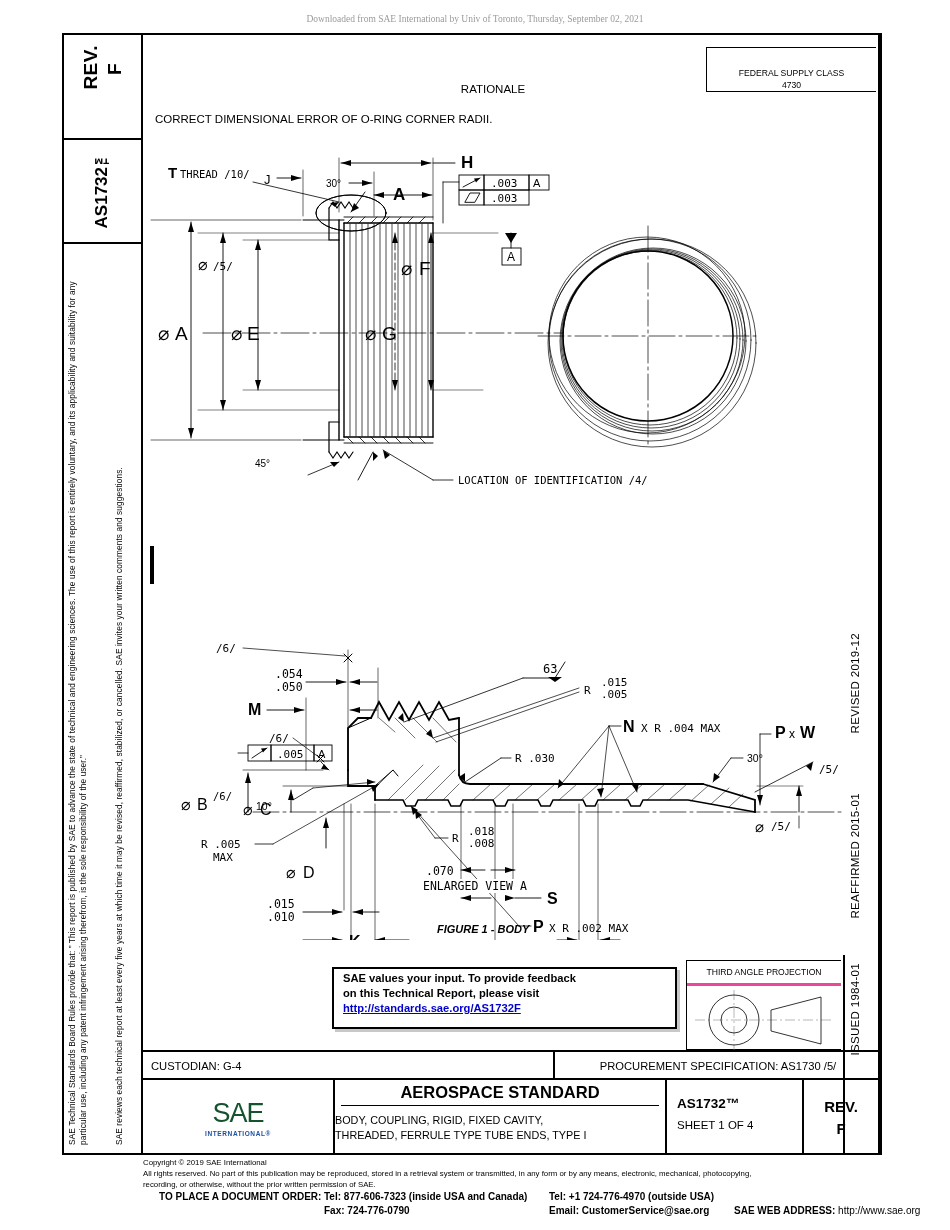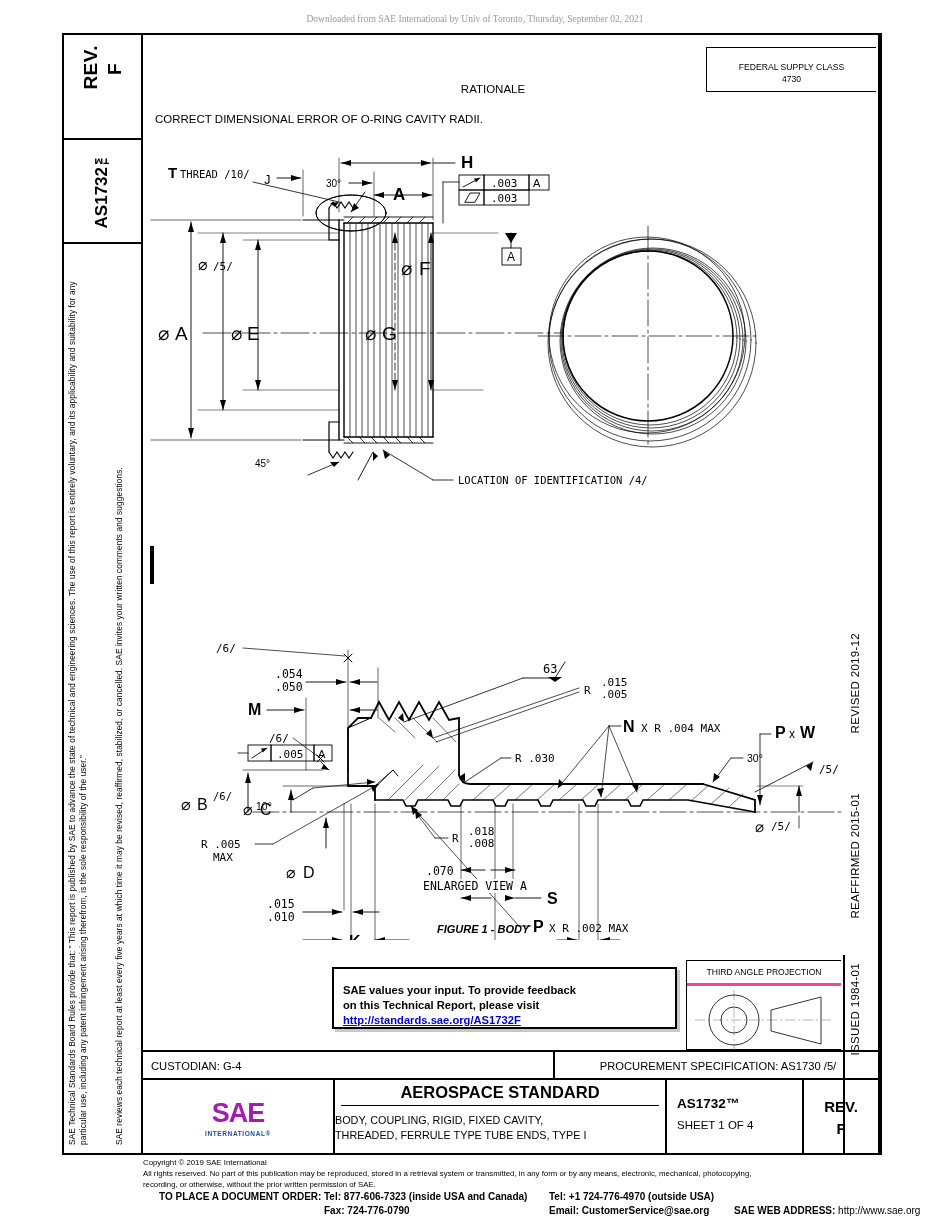--- a/index.html
+++ b/index.html
@@ -22,28 +22,28 @@
   #as-cell{top:107px;height:104px;}
   #as-cell .vtext{font-size:17px;font-weight:bold;}
   #legal-cell{top:211px;height:911px;border-bottom:none;}
   .legal-col{position:absolute;top:6px;bottom:6px;}
   .legal-col .vtext{font-size:8.3px;line-height:1.28;letter-spacing:.1px;}
   #dates-wrap{position:absolute;left:0;top:0;width:37px;height:1122px;}
   .date-txt{position:absolute;white-space:nowrap;font-size:11.5px;letter-spacing:.3px;
             writing-mode:vertical-rl;transform:rotate(180deg);}
   
   #fsc-box{left:706px;top:47px;width:170px;height:45px;border:1px solid #000;border-right:none;
-           box-sizing:border-box;text-align:center;font-size:8.6px;line-height:1.35;padding-top:14px;}
+           box-sizing:border-box;text-align:center;font-size:8.6px;line-height:1.35;padding-top:20px;}
   #rationale{left:143px;top:83px;width:700px;text-align:center;font-size:11.5px;}
   #rationale-body{left:155px;top:113px;font-size:11.5px;}
   
   #dwg{left:143px;top:140px;}
   
   #fb{left:332px;top:967px;width:345px;height:62px;border:2px solid #000;box-sizing:border-box;
-      background:#fff;box-shadow:3px 3px 0 #c8c8c8;padding:14px 0 0 9px;}
+      background:#fff;box-shadow:3px 3px 0 #c8c8c8;padding:2px 0 0 9px;}
   #fb div{font-size:11.2px;font-weight:bold;line-height:1.33;}
   #fb a{color:#0000cc;}
   
   #tap-box{left:686px;top:960px;width:155px;height:90px;border:1px solid #000;
            border-right:none;box-sizing:border-box;}
   #tap-label{height:22px;border-bottom:3px solid #ec4899;text-align:center;font-size:8.6px;
              line-height:22px;}
   
   #cust-row{left:143px;top:1050px;width:735px;height:30px;border-top:2px solid #000;
             border-bottom:2px solid #000;box-sizing:border-box;}
@@ -61,21 +61,21 @@
   #tb-num{position:absolute;left:524px;top:0;width:135px;height:75px;padding:16px 0 0 10px;box-sizing:border-box;}
   #tb-num .n1{font-size:13.5px;font-weight:bold;}
   #tb-num .n2{font-size:11.5px;padding-top:8px;}
   #tb-rev{position:absolute;left:661px;top:0;width:74px;height:75px;text-align:center;
           padding-top:16px;box-sizing:border-box;font-size:15px;font-weight:bold;line-height:1.45;}
   
   #footer{left:143px;top:1158px;width:800px;font-size:7.8px;line-height:1.38;}
   #footer .bold{font-weight:bold;}
   #footer table{border-collapse:collapse;font-size:10px;margin-left:16px;}
   #footer td{padding:0 0 0 0;vertical-align:top;}
-  .sae-logo-txt{font-size:27px;font-weight:bold;color:#a21caf;letter-spacing:-1px;
+  .sae-logo-txt{font-size:27px;font-weight:normal;color:#14532d;letter-spacing:-1px;
                 font-family:"Liberation Sans",sans-serif;}
   .sae-logo-sub{font-size:6.5px;font-weight:bold;color:#1b4fa0;letter-spacing:.6px;margin-top:1px;}
   #chgbar{left:150px;top:546px;width:4px;height:38px;background:#000;}
   svg text{font-family:"Liberation Sans",sans-serif;}
   .mono{font-family:"DejaVu Sans Mono",monospace;}
 </style>
 </head>
 <body>
 
 <div class="abs" id="dl-line">Downloaded from SAE International by Univ of Toronto, Thursday, September 02, 2021</div>
@@ -115,21 +115,21 @@
   <span class="date-txt" style="left:8px;top:760px;">REAFFIRMED 2015-01</span>
   <span class="date-txt" style="left:8px;top:600px;">REVISED 2019-12</span>
 </div>
 
 <div class="abs" id="fsc-box">
   <div>FEDERAL SUPPLY CLASS</div>
   <div>4730</div>
 </div>
 
 <div class="abs" id="rationale">RATIONALE</div>
-<div class="abs" id="rationale-body">CORRECT DIMENSIONAL ERROR OF O-RING CAVITY RADII.</div>
+<div class="abs" id="rationale-body">CORRECT DIMENSIONAL ERROR OF O-RING CORNER RADII.</div>
 
 <svg class="abs" id="dwg" width="700" height="800" viewBox="0 0 700 800">
   <g stroke="#000" fill="none" stroke-width="1" stroke-linecap="round">
 
   <line x1="60" y1="193" x2="420" y2="193" stroke-width="0.7" stroke-dasharray="28,4,3,4"></line>
 
   <line x1="196" y1="80" x2="196" y2="300" stroke-width="1.4"></line>
   <line x1="201" y1="83" x2="201" y2="297" stroke-width="1.4"></line>
 
   <line x1="201" y1="83" x2="290" y2="83" stroke-width="1.4"></line>

